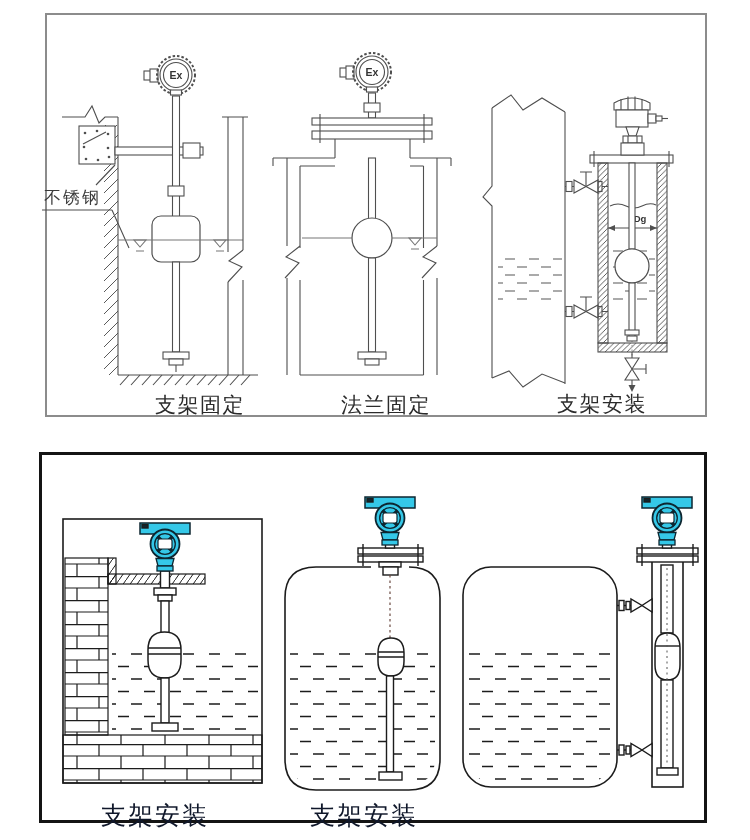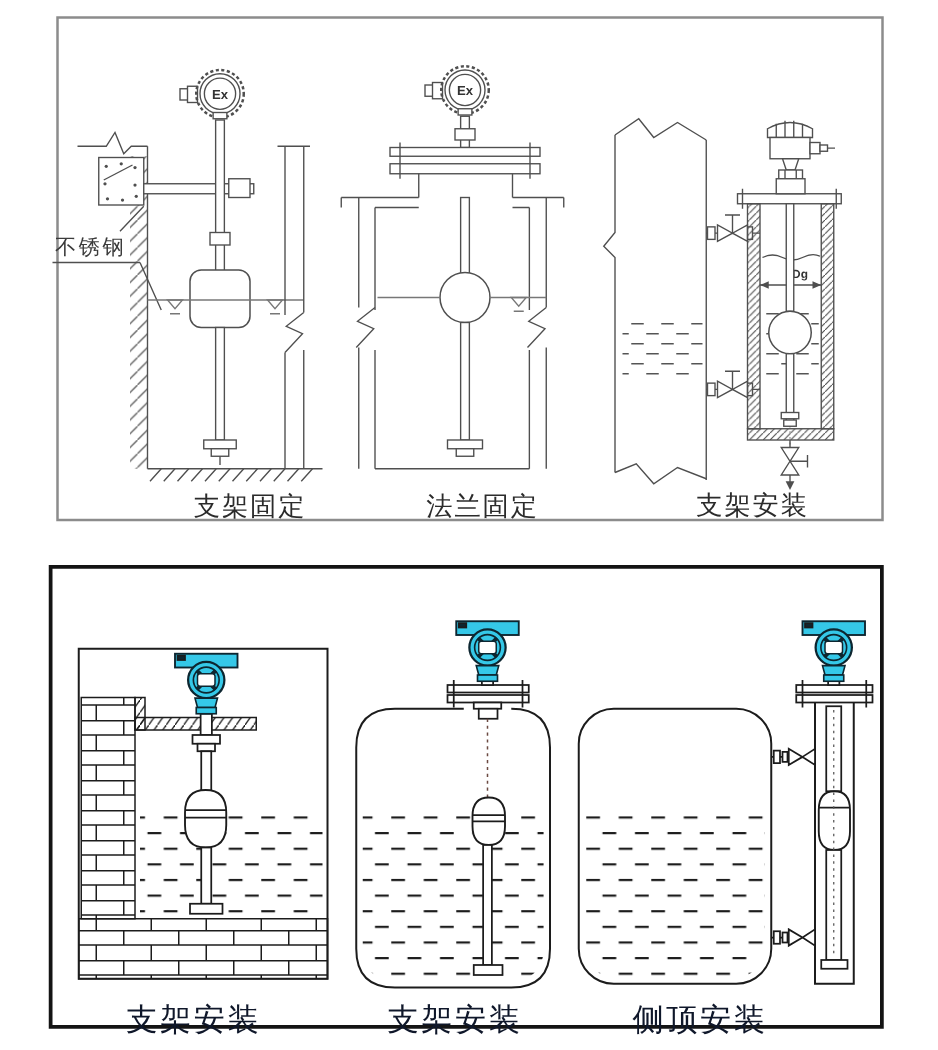--- a/index.html
+++ b/index.html
@@ -271,15 +271,14 @@
         <use href="#xmtr" transform="translate(667,497)"></use>
       </g>
     </g>
   </svg>
 
   <div class="cap cap-top" style="left:177px;top:391px">支架固定</div>
   <div class="cap cap-top" style="left:363px;top:391px">法兰固定</div>
   <div class="cap cap-top" style="left:579px;top:390px">支架安装</div>
   <div class="cap cap-bot" style="left:155px;top:799px">支架安装</div>
   <div class="cap cap-bot" style="left:364px;top:799px">支架安装</div>
-  <div class="cap cap-bot" style="left:560px;top:799px">侧顶安装</div>
 
 </div>
 
 </body></html>

